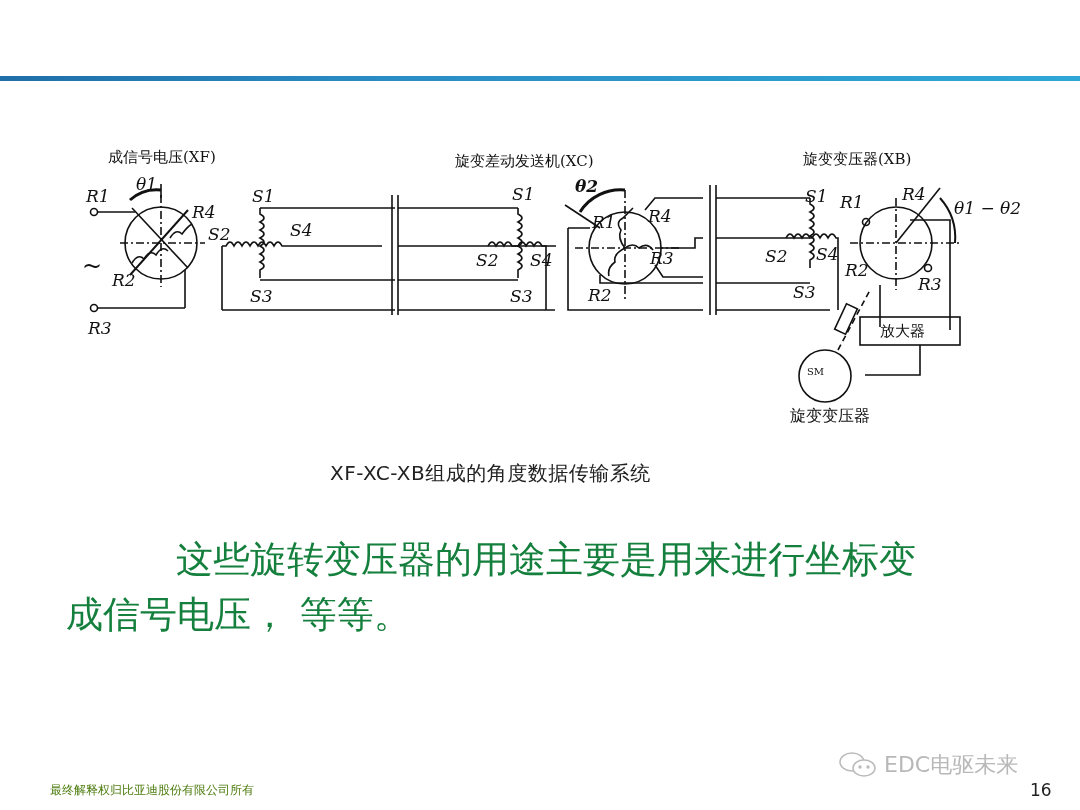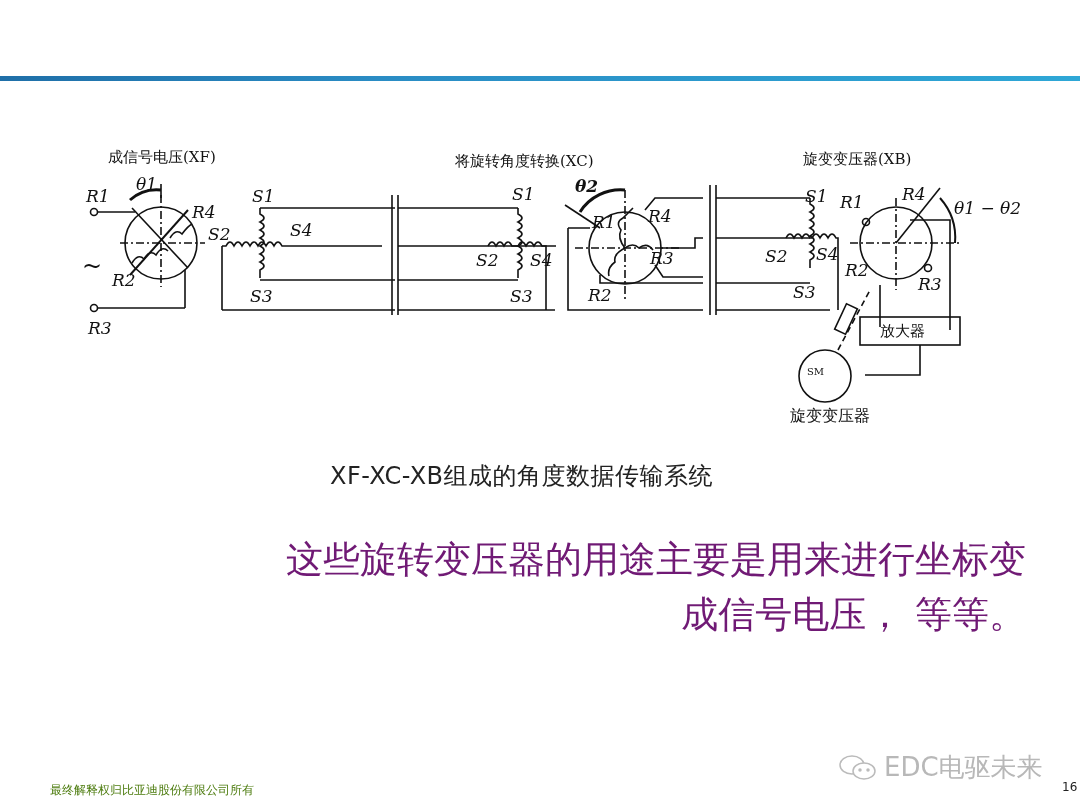--- a/index.html
+++ b/index.html
@@ -5,31 +5,31 @@
   html, body { margin:0; padding:0; background:#ffffff; }
   body { width:1080px; height:810px; position:relative; overflow:hidden;
          font-family: "DejaVu Serif", "Liberation Serif", serif; color:#111; }
   .divider { position:absolute; left:0; top:76px; width:1080px; height:5px;
              background: linear-gradient(90deg, #1f6fa8 0%, #2a8cc4 35%, #2ea7d6 100%); }
   .diagram { position:absolute; left:70px; top:140px; width:980px; height:300px; }
   .diagram svg { position:absolute; left:0; top:0; }
   .lbl { position:absolute; font-family:"DejaVu Serif","Liberation Serif",serif; font-size:15px; color:#111; white-space:nowrap; }
   .ital { font-style:italic; font-size:17px; }
   .caption { position:absolute; left:330px; top:460px; font-family:"DejaVu Sans","Liberation Sans",sans-serif;
-             font-size:24px; color:#222; letter-spacing:0.5px; }
+             font-size:20px; color:#222; letter-spacing:0.5px; }
   .para { position:absolute; left:66px; top:532px; width:960px; font-family:"DejaVu Sans","Liberation Sans",sans-serif;
-          font-size:37px; line-height:55px; color:#701a75;text-align:right; }
+          font-size:37px; line-height:55px; color:#15803d; }
   .para .line { display:block; white-space:nowrap; }
   .para .indent { padding-left:110px; }
   .footer-left { position:absolute; left:50px; top:782px; font-family:"DejaVu Sans","Liberation Sans",sans-serif;
                  font-size:12px; color:#4d7c0f; }
   .watermark { position:absolute; left:838px; top:750px; display:flex; align-items:center; gap:6px;
-               font-family:"DejaVu Sans","Liberation Sans",sans-serif; font-size:26px; color:#b8b8b8; }
-  .page-num { position:absolute; left:1062px; top:780px; font-family:"DejaVu Sans","Liberation Sans",sans-serif;
-              font-size:12px; color:#222; }
+               font-family:"DejaVu Sans","Liberation Sans",sans-serif; font-size:22px; color:#b8b8b8; }
+  .page-num { position:absolute; left:1030px; top:780px; font-family:"DejaVu Sans","Liberation Sans",sans-serif;
+              font-size:17px; color:#222; }
 </style>
 </head>
 <body>
 
 <div class="divider"></div>
 
 <div class="diagram">
   <svg width="980" height="300" viewBox="0 0 980 300" fill="none" stroke="#111" stroke-width="1.6">
 
     <circle cx="91" cy="103" r="36"></circle>
@@ -100,21 +100,21 @@
 
     <rect x="790" y="177" width="100" height="28"></rect>
     <path d="M850 205 v30 h-55"></path>
 
     <circle cx="755" cy="236" r="26"></circle>
     <line x1="768" y1="210" x2="800" y2="150" stroke-dasharray="6 4"></line>
     <rect x="770" y="165" width="12" height="28" transform="rotate(25 776 179)"></rect>
   </svg>
 
   <span class="lbl" style="left:38px;top:8px;">成信号电压(XF)</span>
-  <span class="lbl" style="left:385px;top:12px;">将旋转角度转换(XC)</span>
+  <span class="lbl" style="left:385px;top:12px;">旋变差动发送机(XC)</span>
   <span class="lbl" style="left:733px;top:10px;">旋变变压器(XB)</span>
 
   <span class="lbl ital" style="left:66px;top:34px;">θ1</span>
   <span class="lbl ital" style="left:16px;top:46px;">R1</span>
   <span class="lbl ital" style="left:42px;top:130px;">R2</span>
   <span class="lbl ital" style="left:18px;top:178px;">R3</span>
   <span class="lbl ital" style="left:122px;top:62px;">R4</span>
   <span class="lbl" style="left:12px;top:112px;font-size:24px;">~</span>
 
   <span class="lbl ital" style="left:182px;top:46px;">S1</span>

